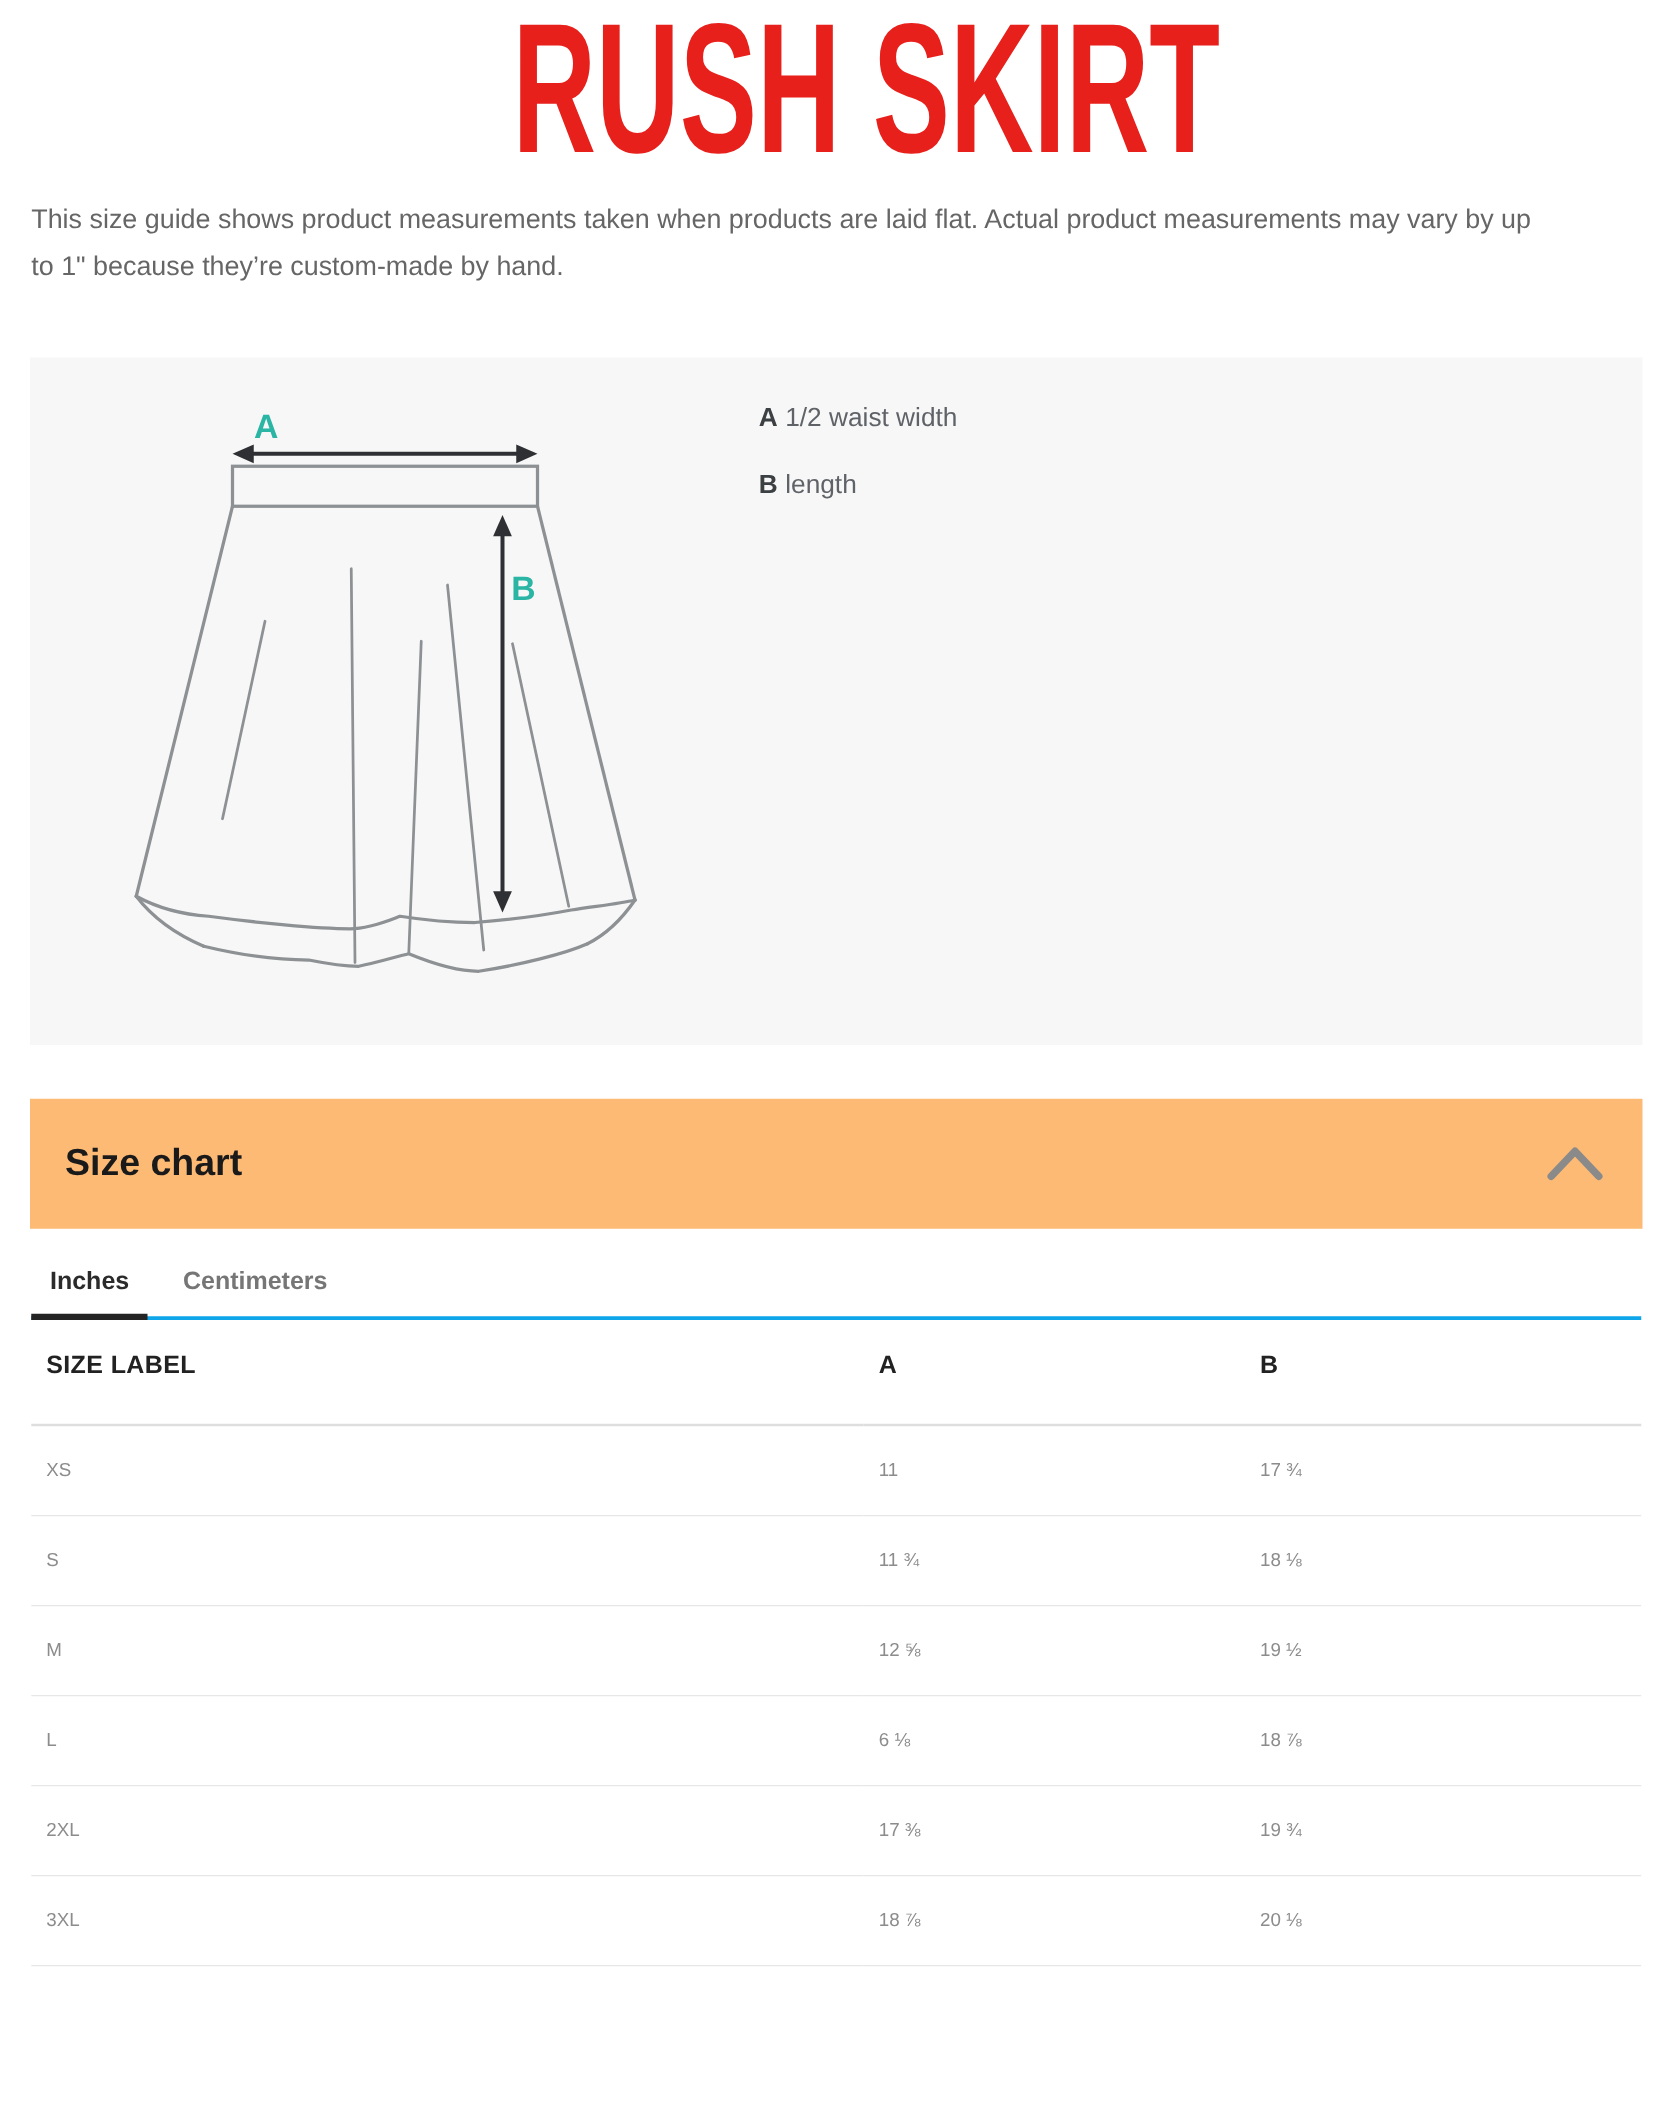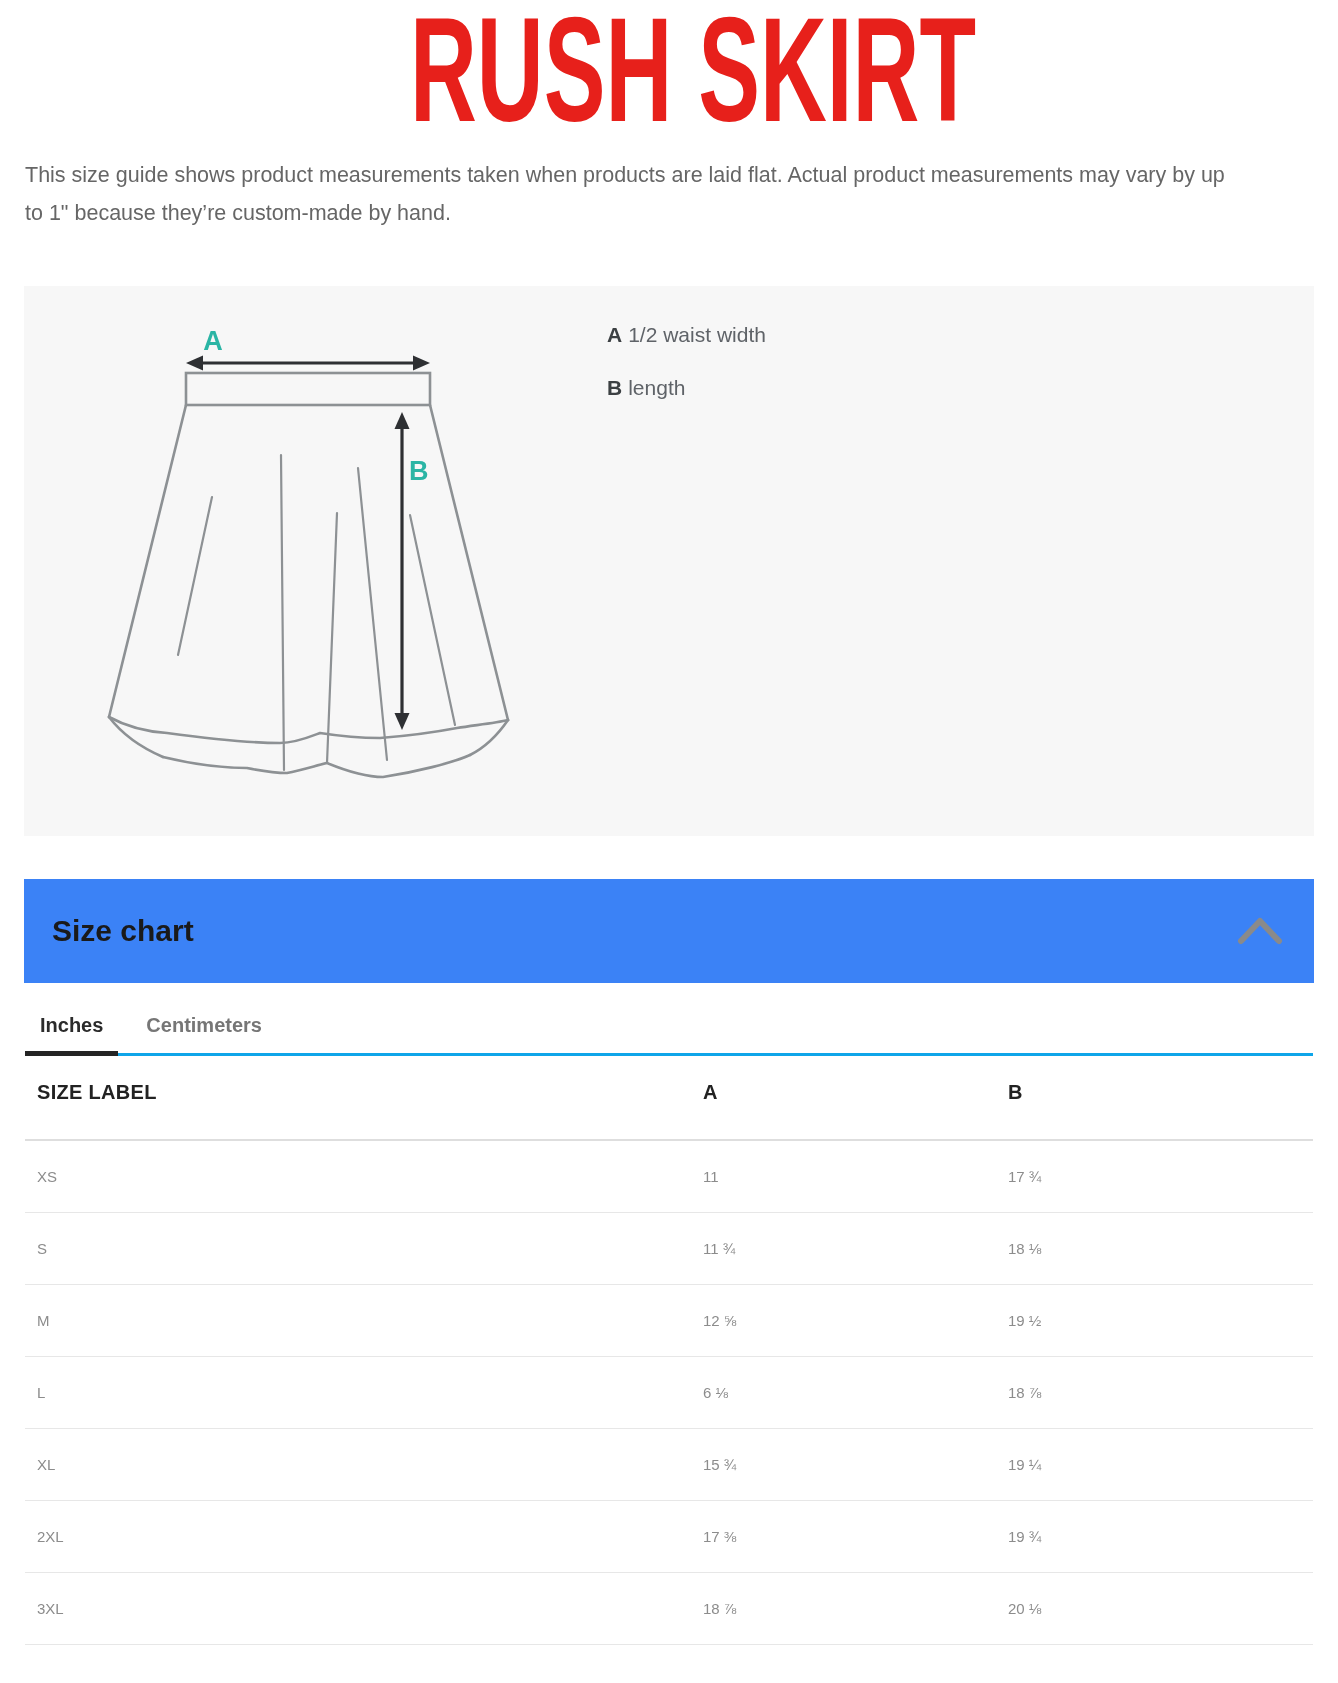--- a/index.html
+++ b/index.html
@@ -30,21 +30,21 @@
   .arrow-line { stroke:#2e3033; stroke-width:3.2; }
   .arrow-head { fill:#2e3033; stroke:none; }
   .marker-label { font-weight:700; font-size:27px; fill:#2bb5a5;
     font-family:"Liberation Sans","DejaVu Sans",sans-serif; }
   .legend { position:absolute; left:551px; top:36px; font-size:21px; color:#5f6368;margin-left:32px; }
   .legend-row { height:26px; line-height:26px; }
   .legend-row + .legend-row { margin-top:27px; }
   .legend-key { font-weight:700; color:#3c4043; margin-right:6px; }
   .gap-1 { height:43px; }
   .size-chart-bar {
-    margin:0 24px; width:1290px; height:104px; background:#3b82f6;
+    margin:0 24px; width:1290px; height:104px; background:#fdba74;
     display:flex; align-items:center; justify-content:space-between;
     padding:0 30px 0 28px; cursor:pointer;
   }
   .size-chart-title { font-size:30px; font-weight:700; color:#1a1a1a; }
   .chevron-up { display:block; }
   .tabs {
     margin:22px 25px 0; width:1288px; display:flex; align-items:flex-end;
     border-bottom:3px solid #0ea5e9;
   }
   .tab {
@@ -155,25 +155,20 @@
       <td>M</td>
       <td>12 ⅝</td>
       <td>19 ½</td>
     </tr>
     <tr>
       <td>L</td>
       <td>6 ⅛</td>
       <td>18 ⅞</td>
     </tr>
     <tr>
-      <td>XL</td>
-      <td>15 ¾</td>
-      <td>19 ¼</td>
-    </tr>
-    <tr>
       <td>2XL</td>
       <td>17 ⅜</td>
       <td>19 ¾</td>
     </tr>
     <tr>
       <td>3XL</td>
       <td>18 ⅞</td>
       <td>20 ⅛</td>
     </tr>
   </tbody>

